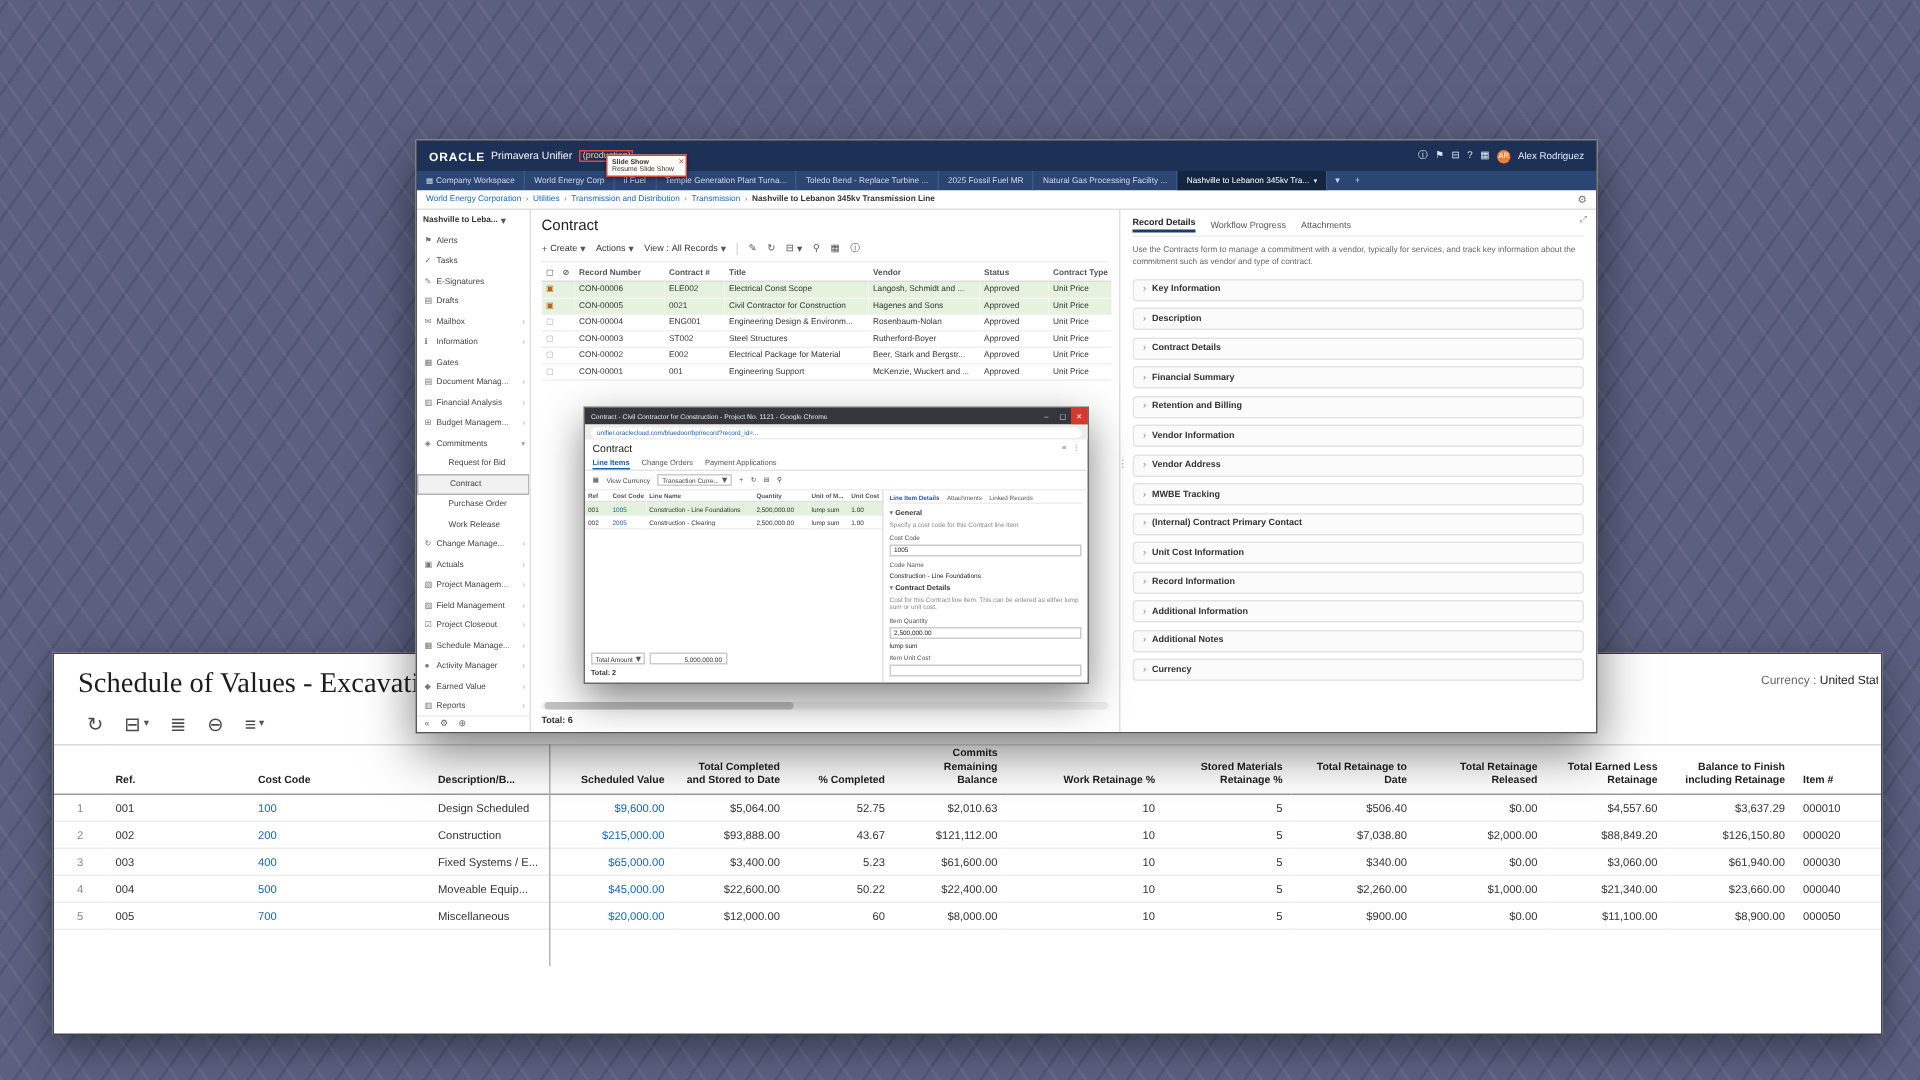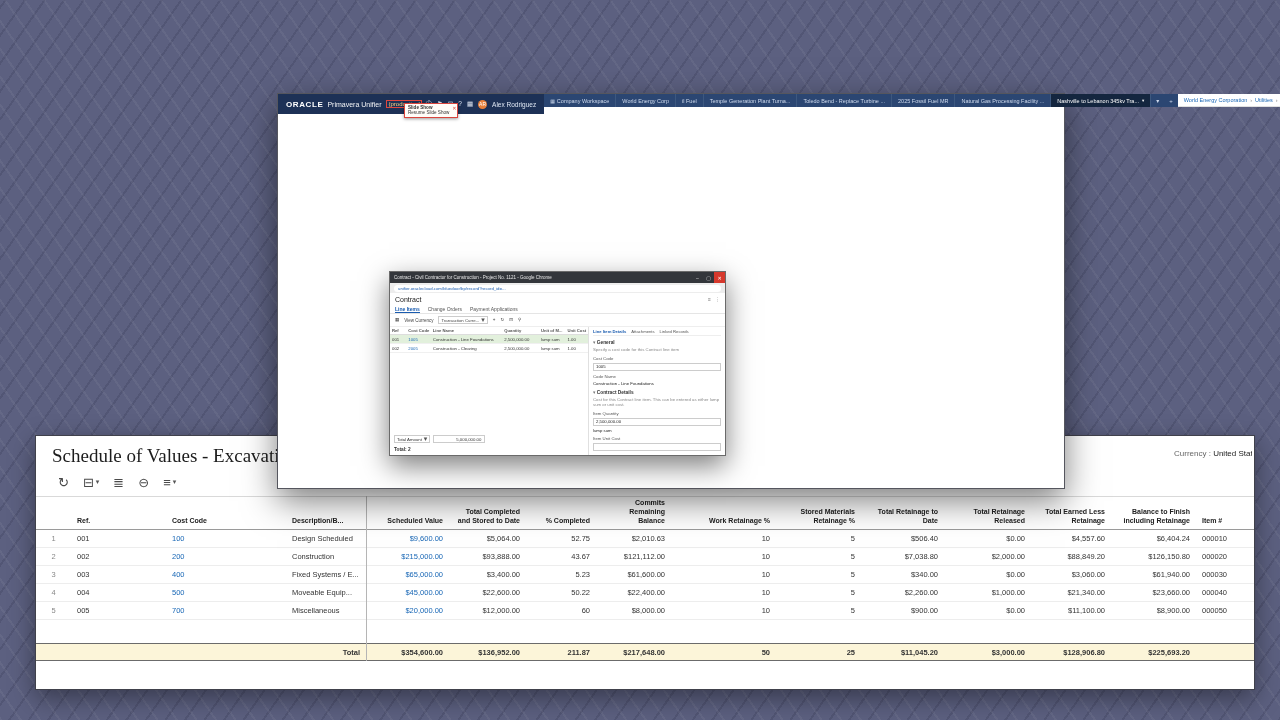--- a/index.html
+++ b/index.html
@@ -40,21 +40,21 @@
   .c-num{color:#888;text-align:center;}
   .link{color:#1766b5;}
   .spacer-row td{height:24px;border-bottom:none;}
   .total-row td{background:#fcf5d9;border-top:1px solid #6b6b6b;border-bottom:1px solid #6b6b6b;
     font-weight:bold;height:17px;}
   .sov-divider{position:absolute;left:330px;top:0;bottom:0;width:0;border-left:1px solid #b5b5b5;pointer-events:none;}
   .sov-footer{border-top:1px solid #9a9a9a;padding:5px 0 0 8px;font-size:8px;font-weight:bold;color:#222;}
 
   
   .uwin{position:absolute;left:277px;top:93px;width:788px;height:396px;z-index:20;background:#fff;
-    border:1px solid #55565e;box-shadow:0 12px 32px rgba(0,0,0,.5);display:flex;flex-direction:row;color:#333;}
+    border:1px solid #55565e;box-shadow:0 12px 32px rgba(0,0,0,.5);display:flex;flex-direction:column;color:#333;}
   .u-titlebar{height:20px;background:#1d3156;color:#fff;display:flex;align-items:center;padding:0 8px;gap:4px;flex:0 0 auto;}
   .u-brand{font-weight:bold;font-size:8px;letter-spacing:.6px;}
   .u-product{font-size:7px;opacity:.95;}
   .u-env{font-size:6px;color:#ffd27f;outline:1px solid #e0483f;padding:0 1px;margin-left:2px;}
   .u-tb-right{margin-left:auto;display:flex;align-items:center;gap:5px;font-size:6.5px;color:#dfe7f3;}
   .u-avatar{width:9px;height:9px;border-radius:50%;background:#e8803a;color:#fff;font-size:5px;
     display:flex;align-items:center;justify-content:center;}
   .u-tooltip{position:absolute;left:126px;top:9px;z-index:60;background:#fffdf8;border:1px solid #d9453c;
     padding:1px 8px 2px 3px;font-size:4.6px;color:#333;box-shadow:0 1px 3px rgba(0,0,0,.4);}
   .u-tooltip .tt1{font-weight:bold;}
@@ -230,21 +230,21 @@
               <td class="al">Design Scheduled</td>
               <td class="ar link">$9,600.00</td>
               <td class="ar">$5,064.00</td>
               <td class="ar">52.75</td>
               <td class="ar">$2,010.63</td>
               <td class="ar">10</td>
               <td class="ar">5</td>
               <td class="ar">$506.40</td>
               <td class="ar">$0.00</td>
               <td class="ar">$4,557.60</td>
-              <td class="ar">$6,404.24</td>
+              <td class="ar">$3,637.29</td>
               <td class="al">000010</td>
             </tr>
 
             <tr class="sov-row">
               <td class="c-num">2</td>
               <td class="al">002</td>
               <td class="al link">200</td>
               <td class="al">Construction</td>
               <td class="ar link">$215,000.00</td>
               <td class="ar">$93,888.00</td>
@@ -310,37 +310,20 @@
               <td class="ar">$0.00</td>
               <td class="ar">$11,100.00</td>
               <td class="ar">$8,900.00</td>
               <td class="al">000050</td>
             </tr>
           </tbody>
         <tbody>
           <tr class="spacer-row">
               <td colspan="15"></td>
             </tr>
-          <tr class="total-row">
-            <td></td>
-              <td></td>
-              <td></td>
-            <td class="ar">Total</td>
-            <td class="ar">$354,600.00</td>
-            <td class="ar">$136,952.00</td>
-            <td class="ar">211.87</td>
-            <td class="ar">$217,648.00</td>
-            <td class="ar">50</td>
-            <td class="ar">25</td>
-            <td class="ar">$11,045.20</td>
-            <td class="ar">$3,000.00</td>
-            <td class="ar">$128,906.80</td>
-            <td class="ar">$225,693.20</td>
-            <td></td>
-          </tr>
         </tbody>
       </table>
       <div class="sov-divider"></div>
     </div>
   </div>
 
   <div class="uwin">
 
     <div class="u-titlebar">
       <span class="u-brand">ORACLE</span>

